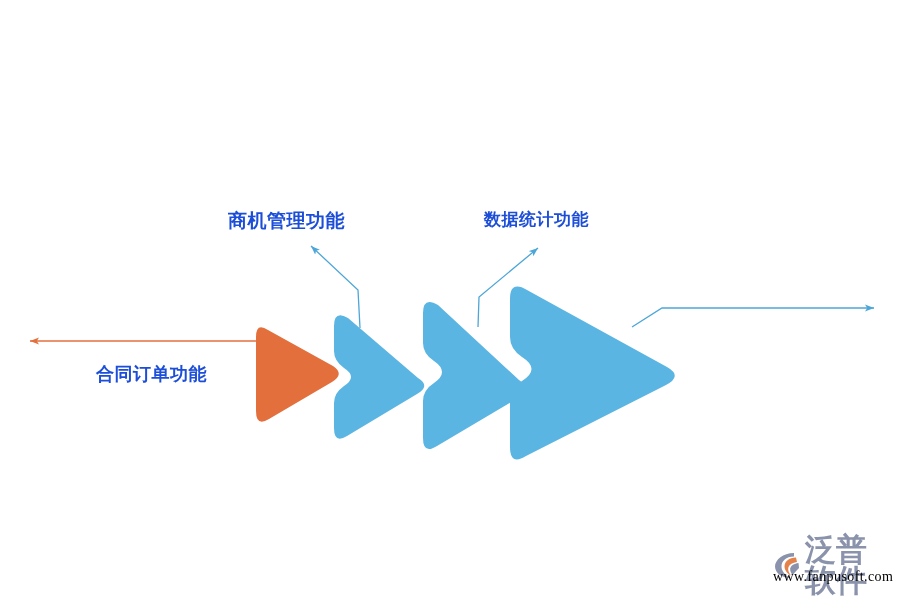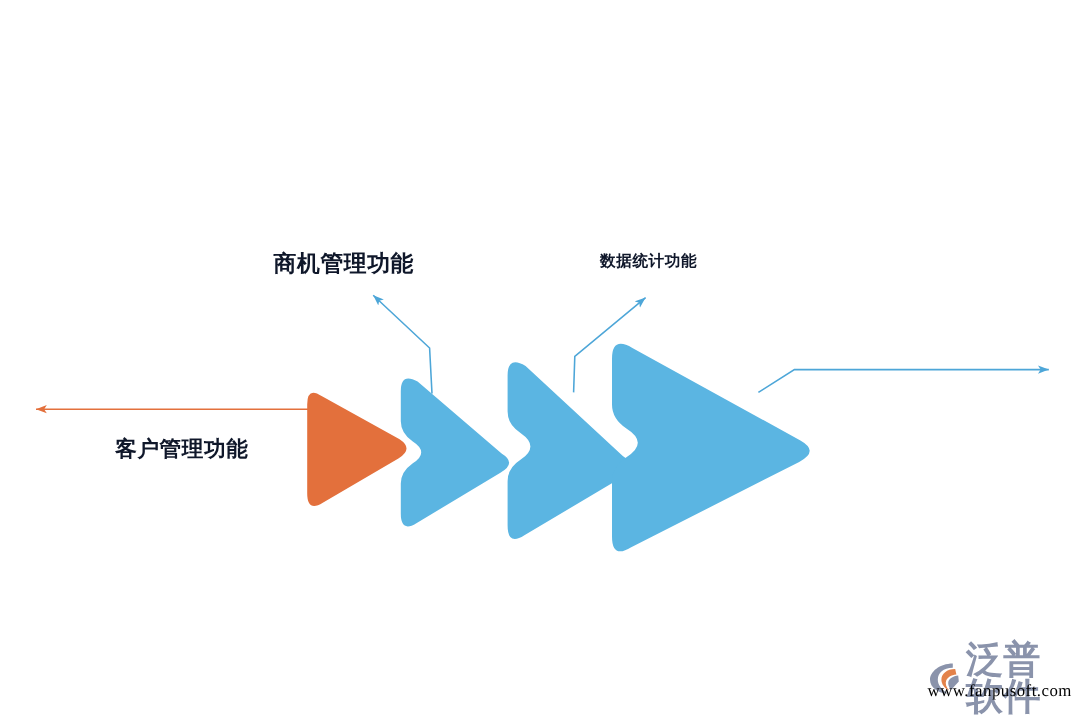--- a/index.html
+++ b/index.html
@@ -22,35 +22,35 @@
   .diagram-svg {
     position: absolute;
     left: 0;
     top: 0;
     width: 900px;
     height: 600px;
   }
   .label {
     position: absolute;
     font-weight: bold;
-    color: #0f172a;
+    color: #1d4ed8;
     white-space: nowrap;
     font-family: "Liberation Sans", "DejaVu Sans", sans-serif;
     line-height: 1;
   }
   .label-opportunity {
     left: 228px;
     top: 211px;
     font-size: 19px;
     letter-spacing: 0.5px;
   }
   .label-statistics {
-    left: 500px;
+    left: 484px;
     top: 211px;
-    font-size: 13px;
+    font-size: 17px;
     letter-spacing: 0.5px;
   }
   .label-contract {
     left: 724px;
     top: 333px;
     font-size: 19px;
     letter-spacing: 0.5px;
   }
   .label-customer {
     left: 96px;
@@ -182,21 +182,21 @@
                Z" fill="#5BB5E2"></path>
     </g>
 
   </svg>
 
   <div class="label label-opportunity">商机管理功能</div>
 
   <div class="label label-statistics">数据统计功能</div>
 
 
-  <div class="label label-customer">客户管理功能</div>
+  <div class="label label-customer">合同订单功能</div>
 
   <div class="watermark">
     <div class="wm-row">
       <div class="wm-mark">
         <svg viewBox="0 0 30 30" width="30" height="30" xmlns="http://www.w3.org/2000/svg">
           <path d="M22 3 C11 3 3 10 3 16.5 C3 23 10 28 18 28 C13 25 9.5 21 9.5 16.5 C9.5 11 14 6.5 22 6.5 Z" fill="#8a93ab"></path>
           <path d="M24 7.5 C17 7.5 12.5 11.5 12.5 16.5 C12.5 20 15 23.5 19 25.5 C16.5 22.5 15.5 19.5 16.5 17 C17.5 14.5 20.5 12.5 25 12 Z" fill="#E3824A"></path>
           <path d="M26.5 13 C22 13.5 19 15.5 18.3 18.2 C17.8 20.3 18.8 22.8 20.5 25 L27 18 Z" fill="#8a93ab"></path>
         </svg>
       </div>

